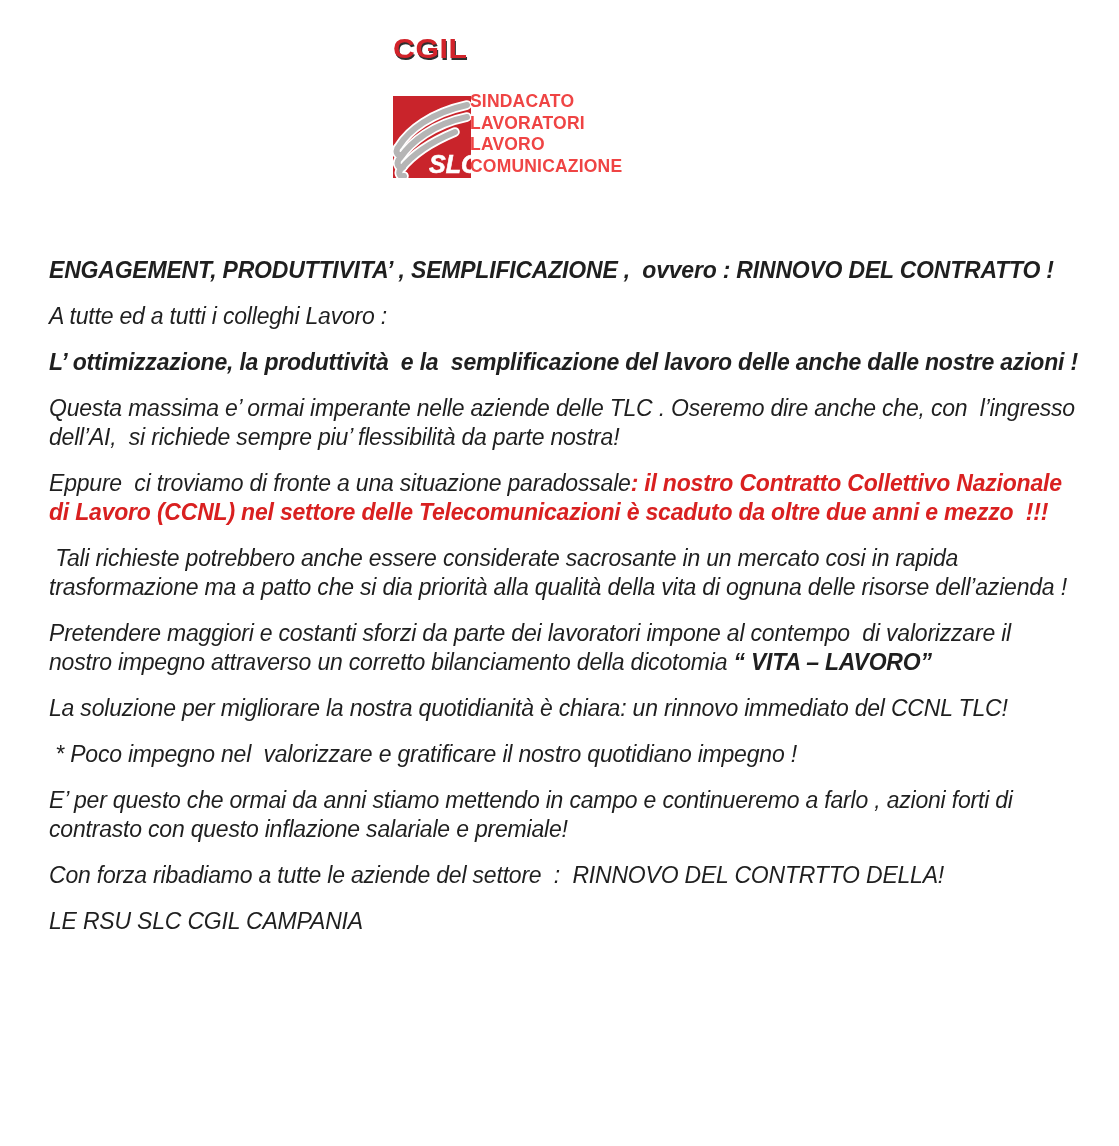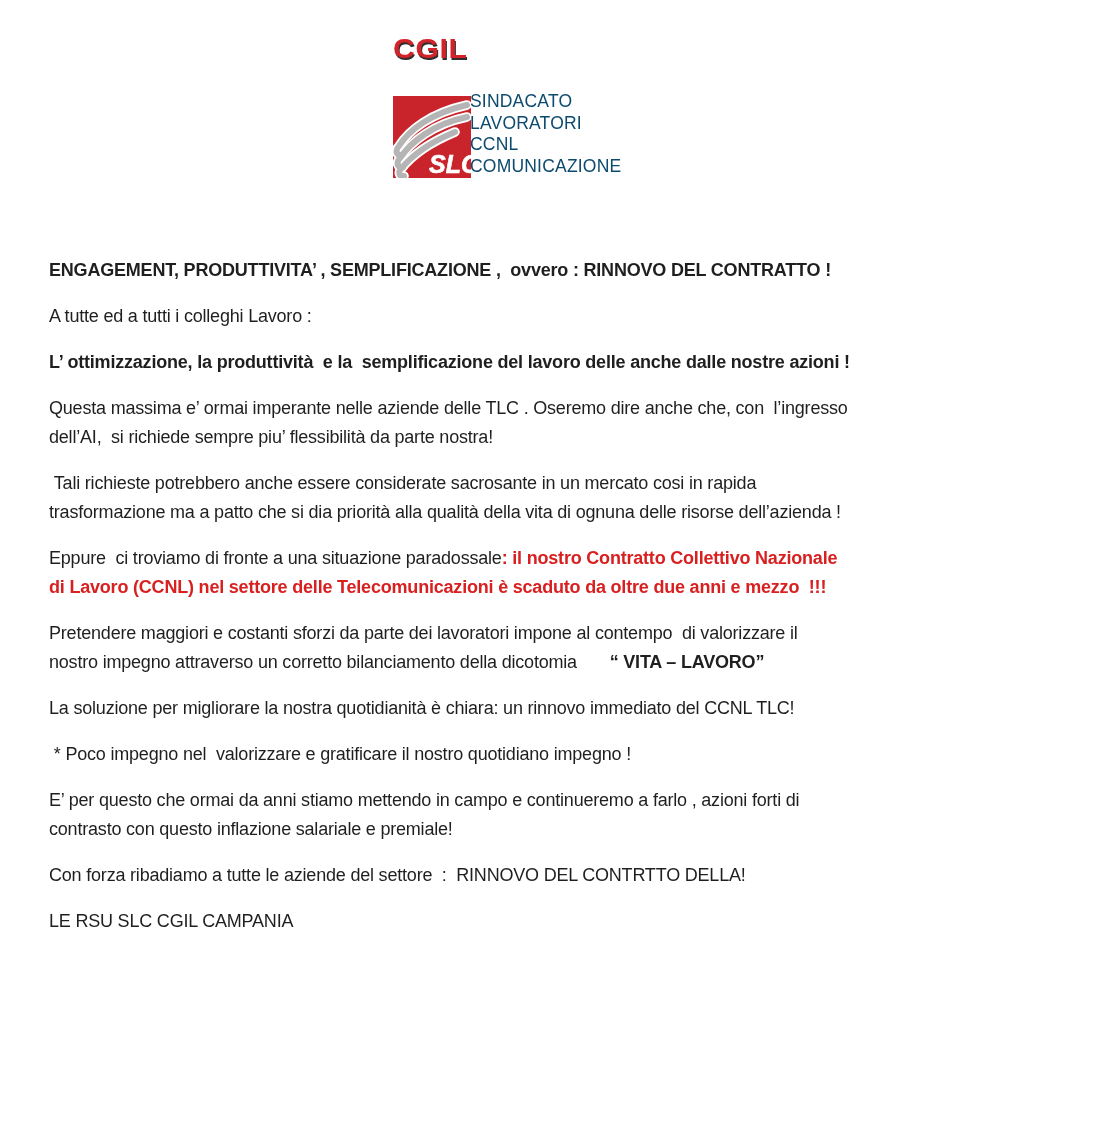--- a/index.html
+++ b/index.html
@@ -14,32 +14,33 @@
   .logo{display:flex;align-items:flex-end;gap:13px;padding:36px 0 0 393px;}
   .logo-left{display:flex;flex-direction:column;width:64px;gap:32px;}
   .cgil{
     font-size:27px;font-weight:bold;color:#d2232a;
     letter-spacing:.5px;line-height:26px;margin-bottom:2px;
     transform:scaleX(1.12);transform-origin:left bottom;
     text-shadow:1px 2px 0 #2e2e2e;
     white-space:nowrap;
   }
   .org{
-    font-size:17.5px;font-weight:normal;color:#0c4a6e;
+    font-size:17.5px;font-weight:bold;color:#ef4444;
     line-height:21.5px;letter-spacing:.2px;padding-bottom:1px;
   }
   
   .content{padding:78px 40px 0 49px;}
   .content p{
     margin:0 0 17px 0;
-    font-size:18px;line-height:29px;
+    font-size:23px;line-height:29px;
     color:#1f1f1f;letter-spacing:-.2px;
     white-space:pre-wrap;
+    font-style:italic;
   }
-  .b{font-weight:bold;margin-left:28px;}
+  .b{font-weight:bold;}
   .red{color:#d92020;font-weight:bold;}
   .title{font-weight:bold;}
   .mt-xl{margin-top:66px;}
   .mt-lg{margin-top:41px;}
 </style>
 </head>
 <body>
 
 <div class="page">
 
@@ -57,41 +58,41 @@
           <path d="M9,59 C3,60 2,54 6,50 C16,34 38,17 74,9"></path>
           <path d="M10,71 C4,72 3,66 7,62 C18,46 40,28 74,21"></path>
           <path d="M11,80 C6,81 5,76 8,73 C19,59 38,46 62,36"></path>
         </g>
         <text x="36" y="77" font-size="25" font-weight="bold" font-style="italic" fill="#ffffff" stroke="#ffffff" stroke-width="0.6">SLC</text>
       </svg>
     </div>
     <div class="org">
       <div>SINDACATO</div>
       <div>LAVORATORI</div>
-      <div>CCNL</div>
+      <div>LAVORO</div>
       <div>COMUNICAZIONE</div>
     </div>
   </div>
 
   <div class="content">
 
     <p class="title">ENGAGEMENT, PRODUTTIVITA’ , SEMPLIFICAZIONE ,  ovvero : RINNOVO DEL CONTRATTO !</p>
 
     <p>A tutte ed a tutti i colleghi Lavoro :</p>
 
     <p class="b">L’ ottimizzazione, la produttività  e la  semplificazione del lavoro delle anche dalle nostre azioni !</p>
 
     <p>Questa massima e’ ormai imperante nelle aziende delle TLC . Oseremo dire anche che, con  l’ingresso
 dell’AI,  si richiede sempre piu’ flessibilità da parte nostra!</p>
 
+    <p><span>Eppure  ci troviamo di fronte a una situazione paradossale</span><span class="red">: il nostro Contratto Collettivo Nazionale
+di Lavoro (CCNL) nel settore delle Telecomunicazioni è scaduto da oltre due anni e mezzo  !!!</span></p>
+
     <p> Tali richieste potrebbero anche essere considerate sacrosante in un mercato cosi in rapida
 trasformazione ma a patto che si dia priorità alla qualità della vita di ognuna delle risorse dell’azienda !</p>
-
-    <p><span>Eppure  ci troviamo di fronte a una situazione paradossale</span><span class="red">: il nostro Contratto Collettivo Nazionale
-di Lavoro (CCNL) nel settore delle Telecomunicazioni è scaduto da oltre due anni e mezzo  !!!</span></p>
 
     <p><span>Pretendere maggiori e costanti sforzi da parte dei lavoratori impone al contempo  di valorizzare il
 nostro impegno attraverso un corretto bilanciamento della dicotomia </span><span class="b">“ VITA – LAVORO”</span></p>
 
     <p>La soluzione per migliorare la nostra quotidianità è chiara: un rinnovo immediato del CCNL TLC!</p>
 
 
 
     <p> * Poco impegno nel  valorizzare e gratificare il nostro quotidiano impegno !</p>
 

